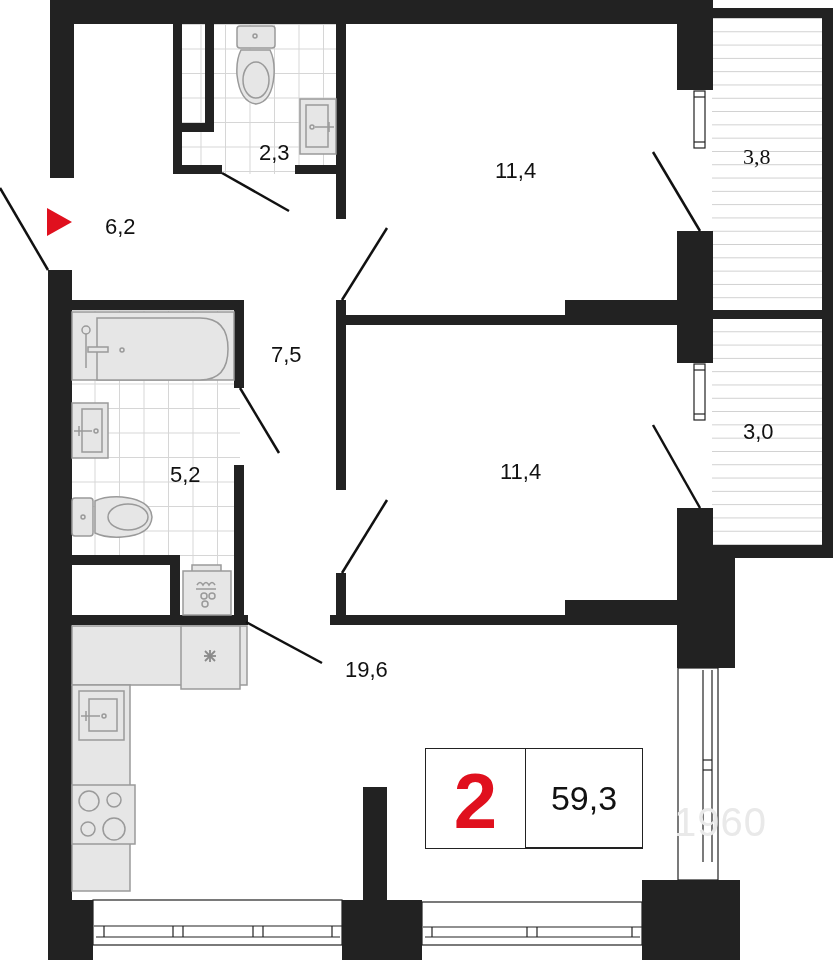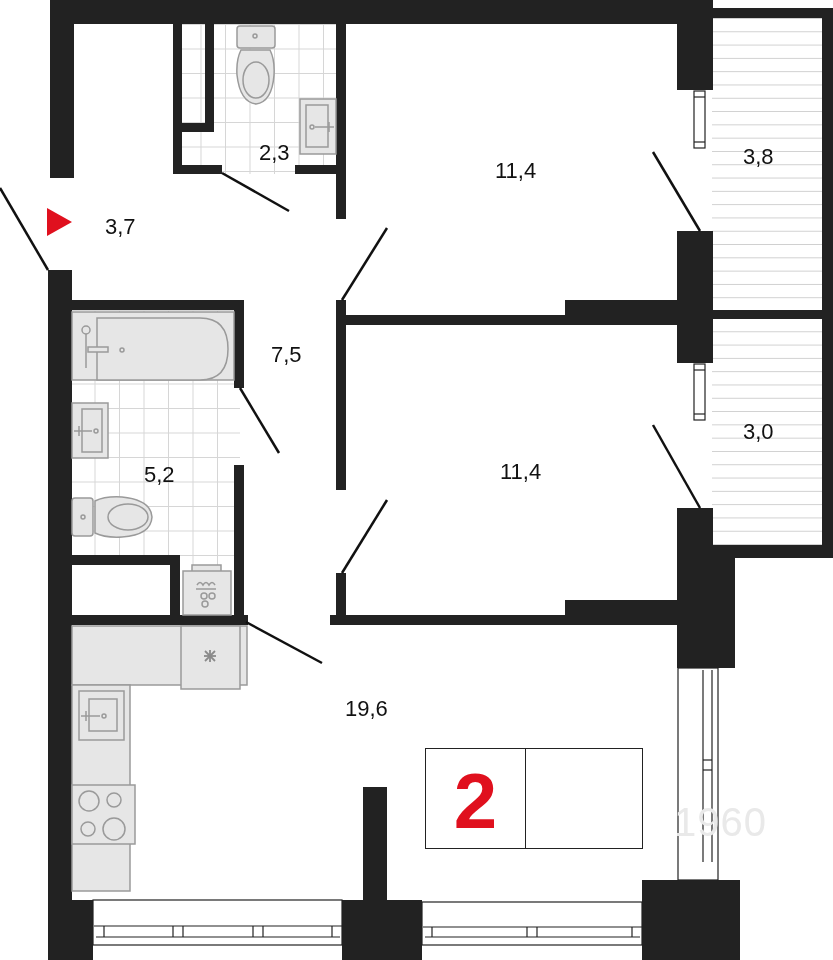--- a/index.html
+++ b/index.html
@@ -211,28 +211,29 @@
     <circle cx="89" cy="801" r="10"></circle>
     <circle cx="114" cy="800" r="7"></circle>
     <circle cx="88" cy="829" r="7"></circle>
     <circle cx="114" cy="829" r="11"></circle>
   </g>
 
   <polygon points="47,208 47,236 72,222" fill="#e0101e"></polygon>
 </svg>
 
 <div class="lbl" style="left:236px;top:142px;margin-left:23px;">2,3</div>
-<div class="lbl" style="left:105px;top:216px;">3,7</div>
+<div class="lbl" style="left:105px;top:216px;">6,2</div>
 <div class="lbl" style="left:495px;top:160px;">11,4</div>
-<div class="lbl" style="left:743px;top:146px;">3,8</div>
+<div class="lbl" style="left:743px;top:146px;font-family:Liberation Serif, serif;">3,8</div>
 <div class="lbl" style="left:271px;top:344px;">7,5</div>
-<div class="lbl" style="left:144px;top:464px;">5,2</div>
+<div class="lbl" style="left:170px;top:464px;">5,2</div>
 <div class="lbl" style="left:500px;top:461px;">11,4</div>
 <div class="lbl" style="left:743px;top:421px;text-align:center;">3,0</div>
-<div class="lbl" style="left:345px;top:698px;">19,6</div>
+<div class="lbl" style="left:345px;top:659px;">19,6</div>
 
 <div class="watermark">1960</div>
 
 <div class="summary">
   <div class="rooms" style="color:#e0101e;">2</div>
   <div class="areas">
+    <div>59,3</div>
   </div>
 </div>
 
 </body></html>

